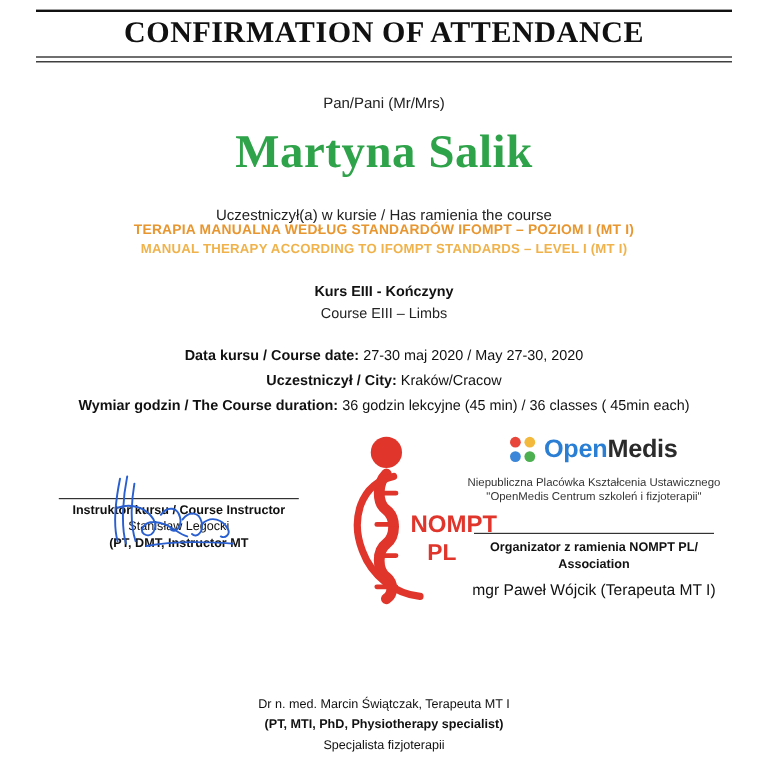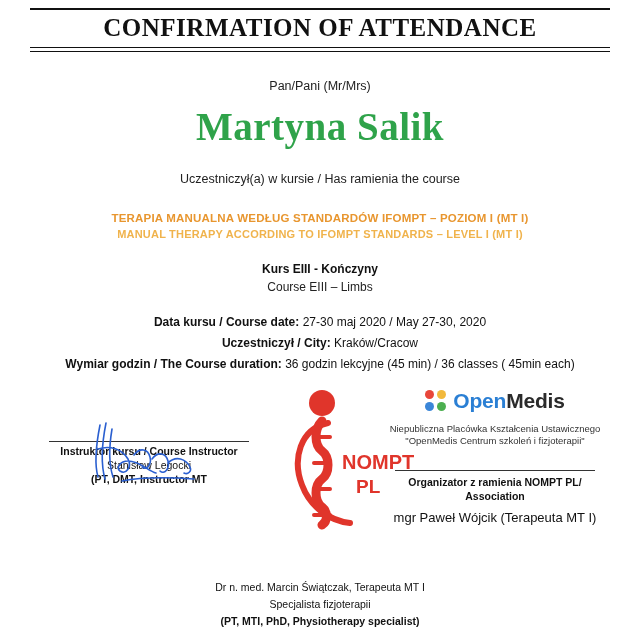--- a/index.html
+++ b/index.html
@@ -69,21 +69,20 @@
     letter-spacing: 0.5px;
     line-height: 1.05;
   }
   .attended-line {
     margin-top: 24px;
     font-size: 12.5px;
     color: #222;
   }
 
   .course-title-pl {
-    margin-top: 26px;
     font-size: 11.5px;
     font-weight: 700;
     color: #e8962f;
     letter-spacing: 0.2px;
   }
   .course-title-en {
     margin-top: 4px;
     font-size: 11px;
     font-weight: 700;
     color: #f0b34c;
@@ -332,17 +331,17 @@
       <div class="org-sub2">"OpenMedis Centrum szkoleń i fizjoterapii"</div>
       <div class="org-stamp-rule"></div>
       <div class="org-line">Organizator z ramienia NOMPT PL/</div>
       <div class="org-line">Association</div>
       <div class="org-name">mgr Paweł Wójcik (Terapeuta MT I)</div>
     </div>
   </div>
 
   <div class="footer">
     <div class="footer-line">Dr n. med. Marcin Świątczak, Terapeuta MT I</div>
+    <div class="footer-line bold">(PT, MTI, PhD, Physiotherapy specialist)</div>
     <div class="footer-line">Specjalista fizjoterapii</div>
-    <div class="footer-line bold">(PT, MTI, PhD, Physiotherapy specialist)</div>
   </div>
 
 </div>
 
 </body></html>

